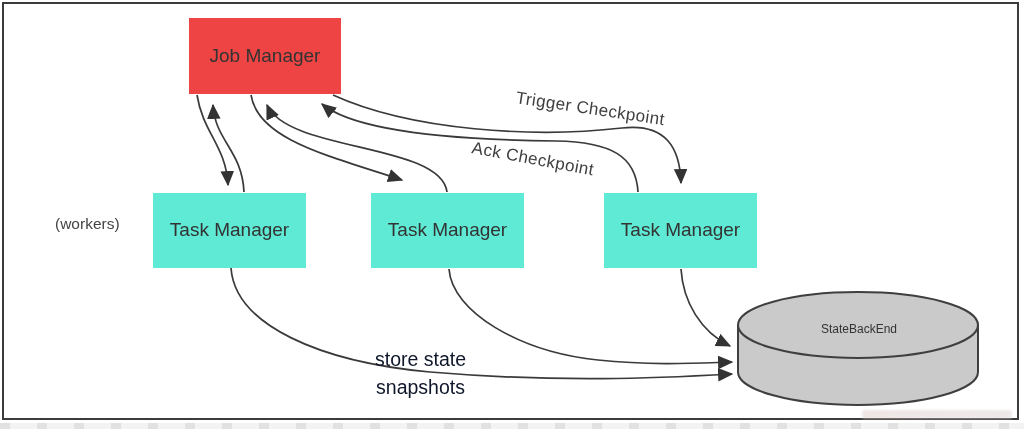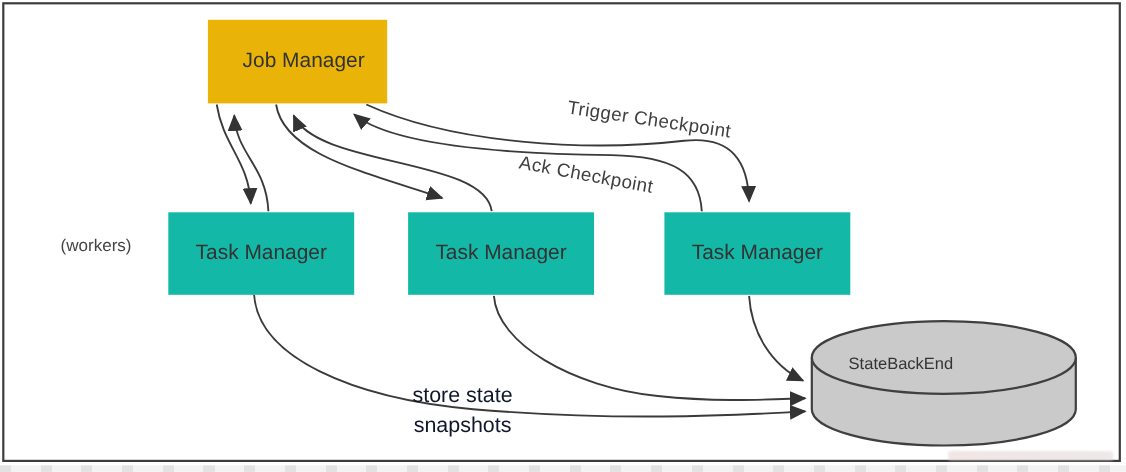--- a/index.html
+++ b/index.html
@@ -17,33 +17,33 @@
   .bottom-strip{
     position:absolute;left:0;top:423px;width:1024px;height:6px;
     background:repeating-linear-gradient(90deg,#c9c9c9 0 10px,#e9e9e9 10px 37px);
     opacity:.55;
   }
   svg.wires{position:absolute;left:0;top:0;width:1024px;height:429px;}
   .node{
     position:absolute;display:flex;align-items:center;justify-content:center;
     text-align:center;color:#333333;font-size:19px;line-height:1.38;font-weight:400;
   }
-  .node-jm{left:189px;top:18px;width:152px;height:76px;background:#eab308;padding-left:11px;}
-  .node-tm{width:169px;height:75px;background:#14b8a6;top:193px;}
+  .node-jm{left:189px;top:18px;width:152px;height:76px;background:#ef4444;}
+  .node-tm{width:153px;height:75px;background:#5eead4;top:193px;}
   .tm1{left:153px;} .tm2{left:371px;} .tm3{left:604px;}
   .node-label{width:120px;}
   .lbl{position:absolute;color:#3f3f3f;}
   .lbl-workers{left:55px;top:215px;width:100px;font-size:15.5px;color:#444;}
   .lbl-trigger{left:516px;top:88px;width:190px;font-size:17px;letter-spacing:.4px;
     transform:rotate(8.5deg);transform-origin:left center;}
   .lbl-ack{left:472px;top:138px;width:160px;font-size:17px;letter-spacing:.4px;
     transform:rotate(10.5deg);transform-origin:left center;}
   .lbl-store{left:348px;top:346px;width:145px;text-align:center;
     font-size:19.5px;line-height:1.42;color:#0f172a;}
-  .lbl-sbe{left:749px;top:322px;width:140px;text-align:center;font-size:15px;color:#333;}
+  .lbl-sbe{left:789px;top:322px;width:140px;text-align:center;font-size:12px;color:#333;}
   .watermark{
     position:absolute;left:843px;top:390px;width:172px;
     font-size:16.5px;color:#8f8f8f;opacity:.85;letter-spacing:1px;white-space:nowrap;
   }
   .watermark-url{
     position:absolute;left:862px;top:410px;width:150px;height:9px;
     background:linear-gradient(90deg,#e3cfcf,#ddd4d4);opacity:.5;border-radius:2px;
     filter:blur(1px);
   }
 </style>

